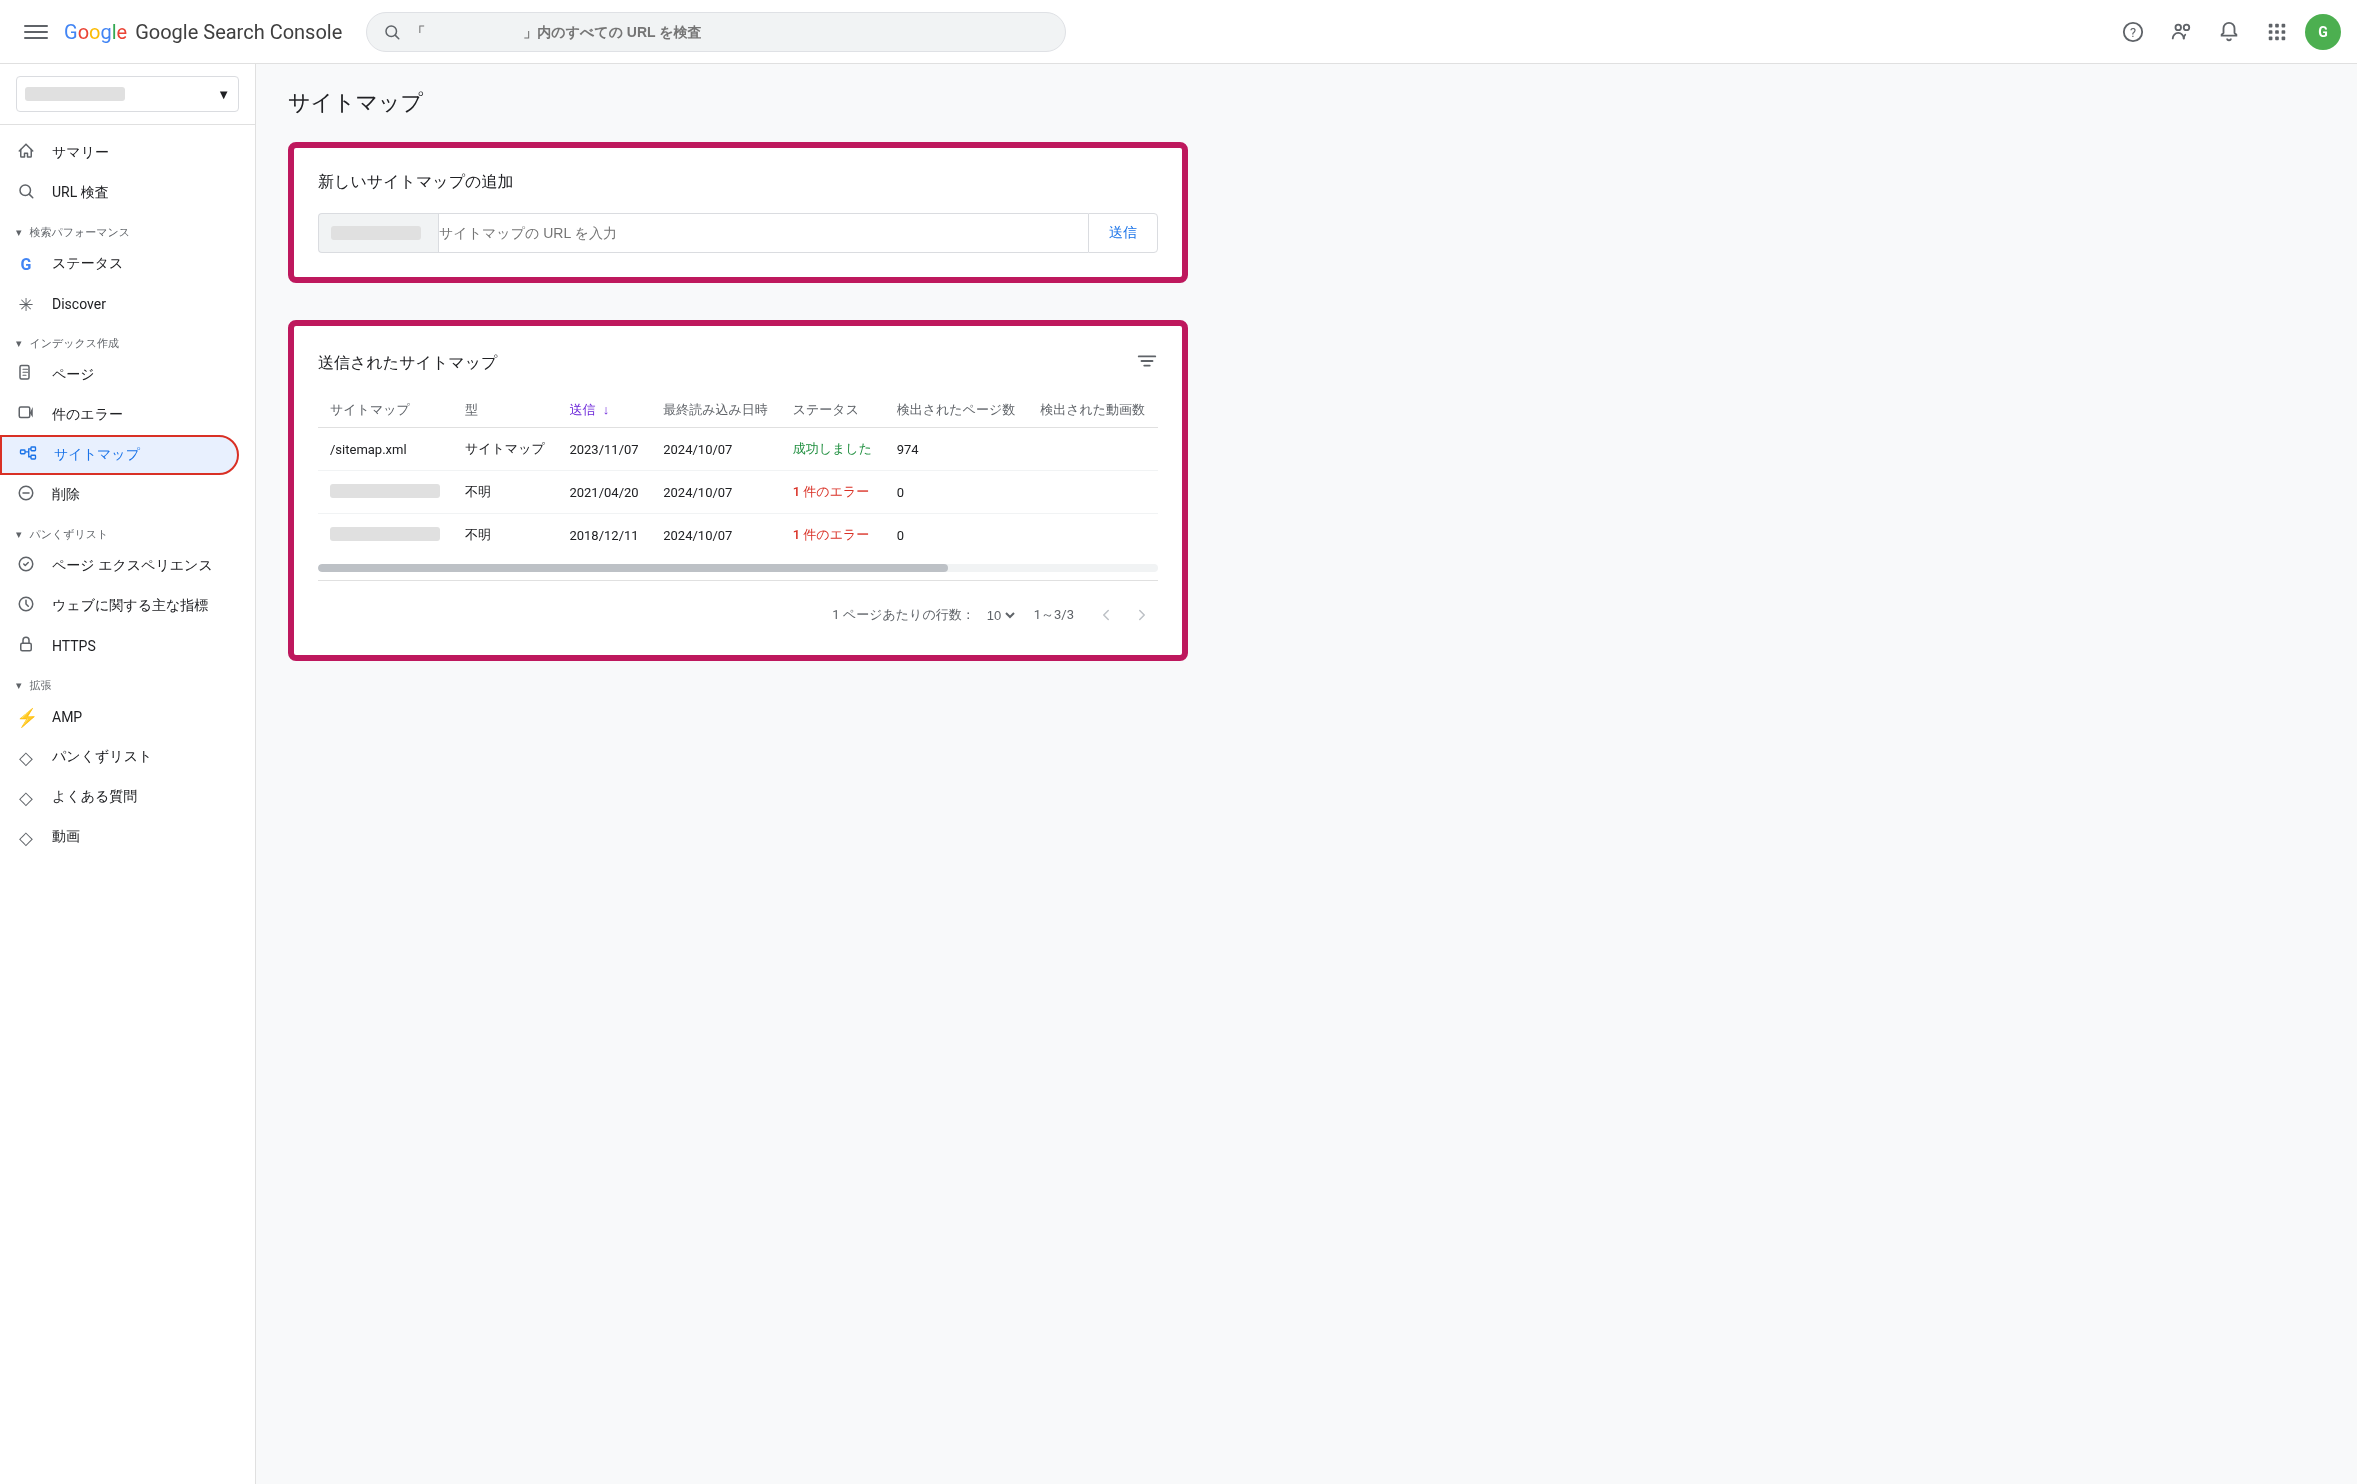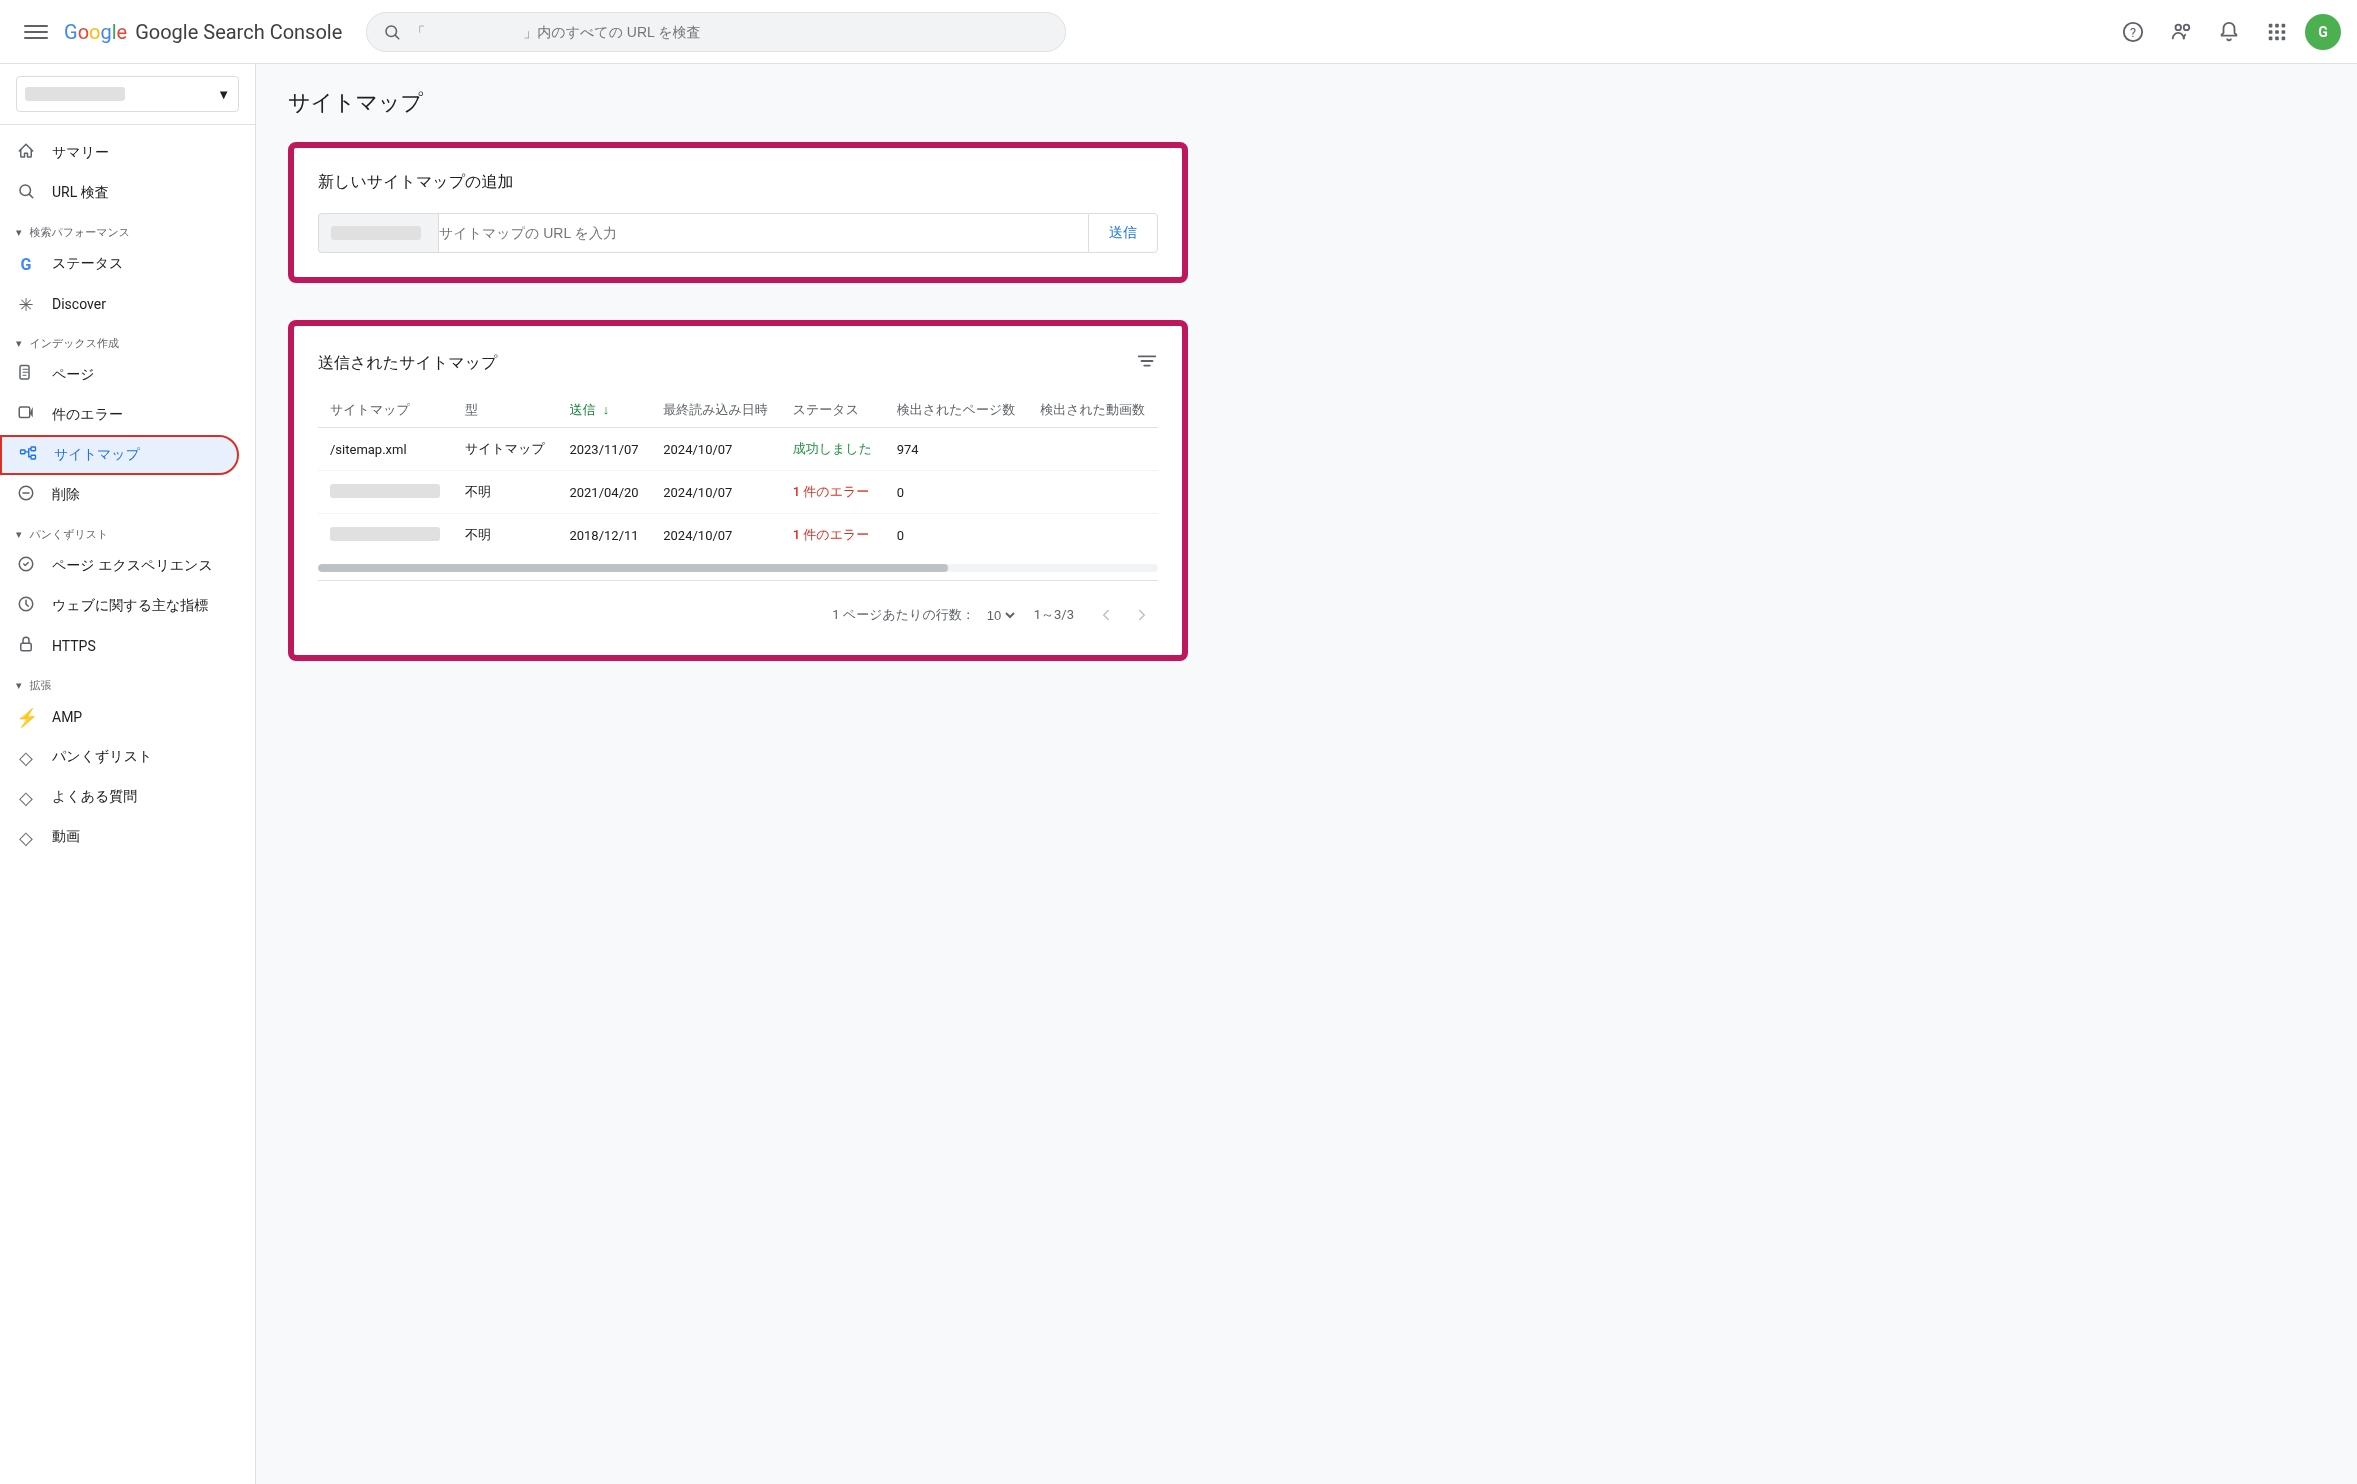--- a/index.html
+++ b/index.html
@@ -44,21 +44,21 @@
       border: 1px solid #dfe1e5;
       border-radius: 24px;
       display: flex;
       align-items: center;
       padding: 0 16px;
       background: #f1f3f4;
       gap: 10px;
     }
     .topbar-search input {
       border: none; background: transparent; outline: none;
-      font-size: 14px; color: #7f1d1d; flex: 1;
+      font-size: 14px; color: #7f1d1d; flex: 1; font-weight: bold;
     }
     .topbar-right {
       margin-left: auto;
       display: flex; align-items: center; gap: 8px;
     }
     .icon-btn {
       width: 40px; height: 40px;
       border-radius: 50%;
       display: flex; align-items: center; justify-content: center;
       cursor: pointer;
@@ -230,21 +230,21 @@
       font-size: 13px;
     }
     th {
       text-align: left;
       padding: 8px 12px;
       color: #5f6368;
       font-weight: 500;
       border-bottom: 1px solid #e0e0e0;
       white-space: nowrap;
     }
-    th.sorted { color: #15803d; }
+    th.sorted { color: #6d28d9; }
     th .sort-arrow { margin-left: 4px; }
     td {
       padding: 12px;
       border-bottom: 1px solid #f1f3f4;
       color: #202124;
       vertical-align: middle;
     }
     tr:last-child td { border-bottom: none; }
     .status-success { color: #1e8e3e; font-weight: 500; }
     .status-error { color: #d93025; font-weight: 500; }

